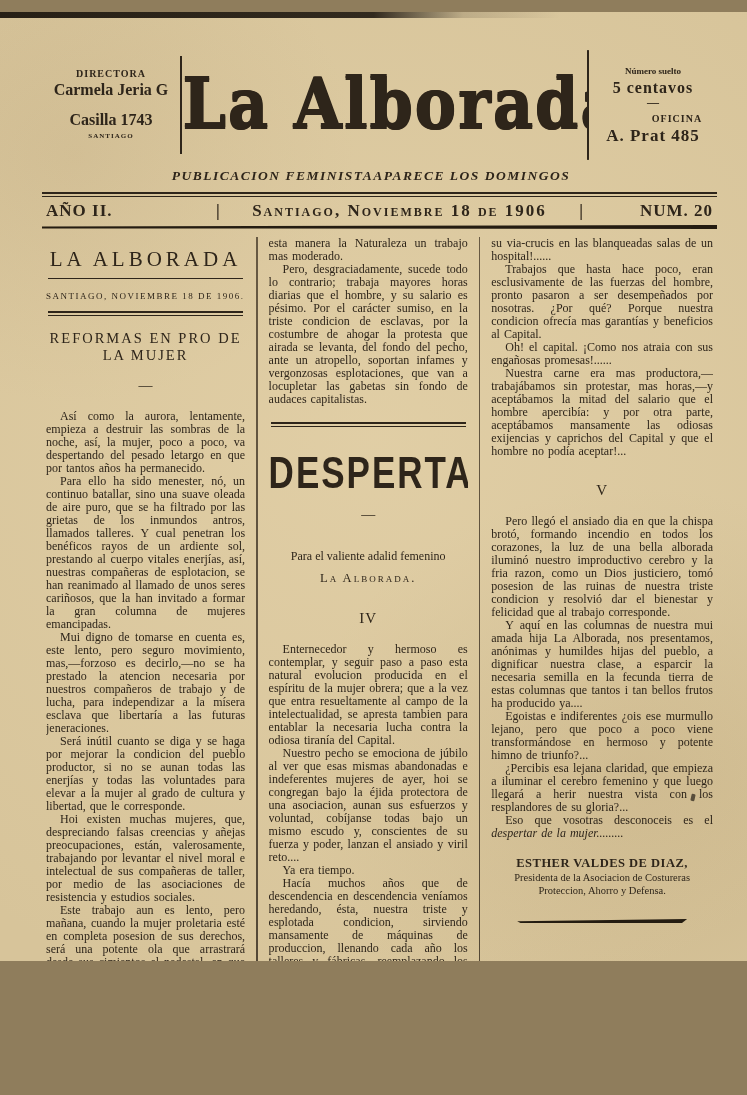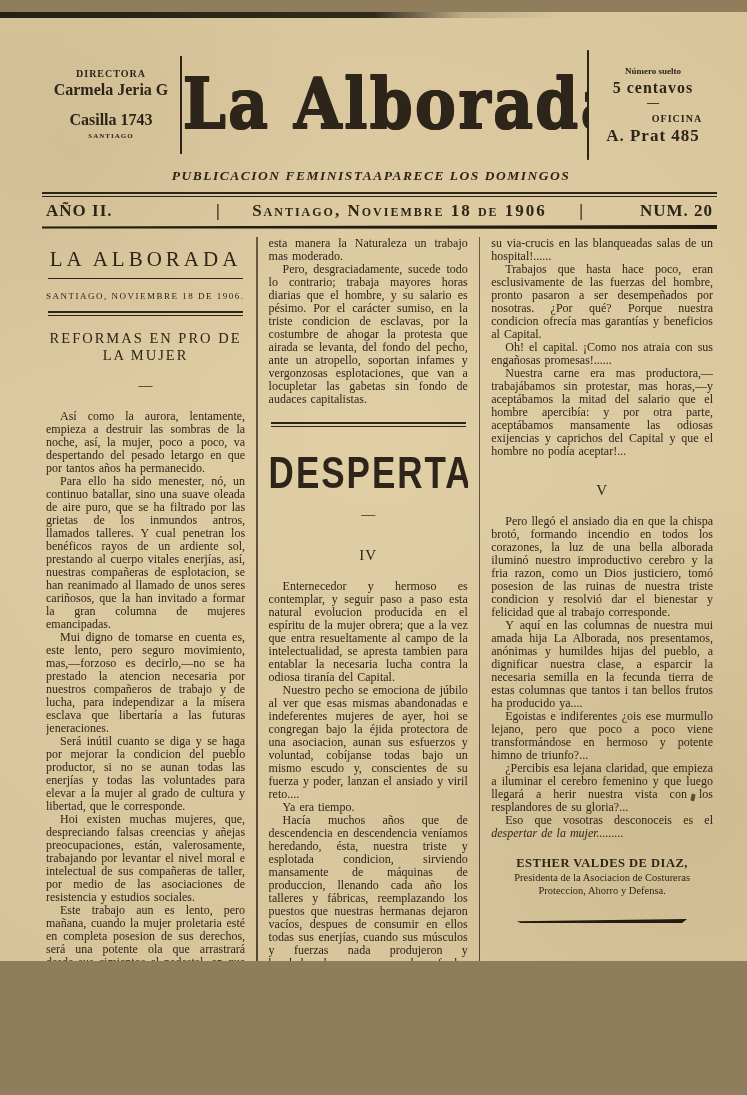--- a/index.html
+++ b/index.html
@@ -173,20 +173,24 @@
     <div class="col-rule"></div>
 
     <section class="col col-2">
       <div class="cont">
           <p class="para">esta manera la Naturaleza un trabajo mas moderado.</p>
           <p class="para">Pero, desgraciadamente, sucede todo lo contrario; trabaja mayores horas diarias que el hombre, y su salario es pésimo. Por el carácter sumiso, en la triste condicion de esclavas, por la costumbre de ahogar la protesta que airada se levanta, del fondo del pecho, ante un atropello, soportan infames y vergonzosas esplotaciones, que van a locupletar las gabetas sin fondo de audaces capitalistas.</p>
         </div>
       <div class="dbl-rule-sm" style="margin-top:16px"></div>
       <h1 class="despertar">DESPERTAR..</h1>
       <div class="dash-center">—</div>
+      <div class="dedication">
+        <div class="ded-1">Para el valiente adalid femenino</div>
+        <div class="ded-2">La Alborada.</div>
+      </div>
       <div class="roman">IV</div>
       <div>
           <p class="para">Enternecedor y hermoso es contemplar, y seguir paso a paso esta natural evolucion producida en el espíritu de la mujer obrera; que a la vez que entra resueltamente al campo de la intelectualidad, se apresta tambien para entablar la necesaria lucha contra la odiosa tiranía del Capital.</p>
           <p class="para">Nuestro pecho se emociona de júbilo al ver que esas mismas abandonadas e indeferentes mujeres de ayer, hoi se congregan bajo la éjida protectora de una asociacion, aunan sus esfuerzos y voluntad, cobíjanse todas bajo un mismo escudo y, conscientes de su fuerza y poder, lanzan el ansiado y viril reto....</p>
           <p class="para">Ya era tiempo.</p>
           <p class="para">Hacía muchos años que de descendencia en descendencia veníamos heredando, ésta, nuestra triste y esplotada condicion, sirviendo mansamente de máquinas de produccion, llenando cada año los talleres y fábricas, reemplazando los puestos que nuestras hermanas dejaron vacíos, despues de consumir en ellos todas sus enerjías, cuando sus músculos y fuerzas nada produjeron y bambaleando como pesados fardos llenos de inmundicias, fueron a terminar</p>
         </div>
     </section>
 
     <div class="col-rule"></div>

